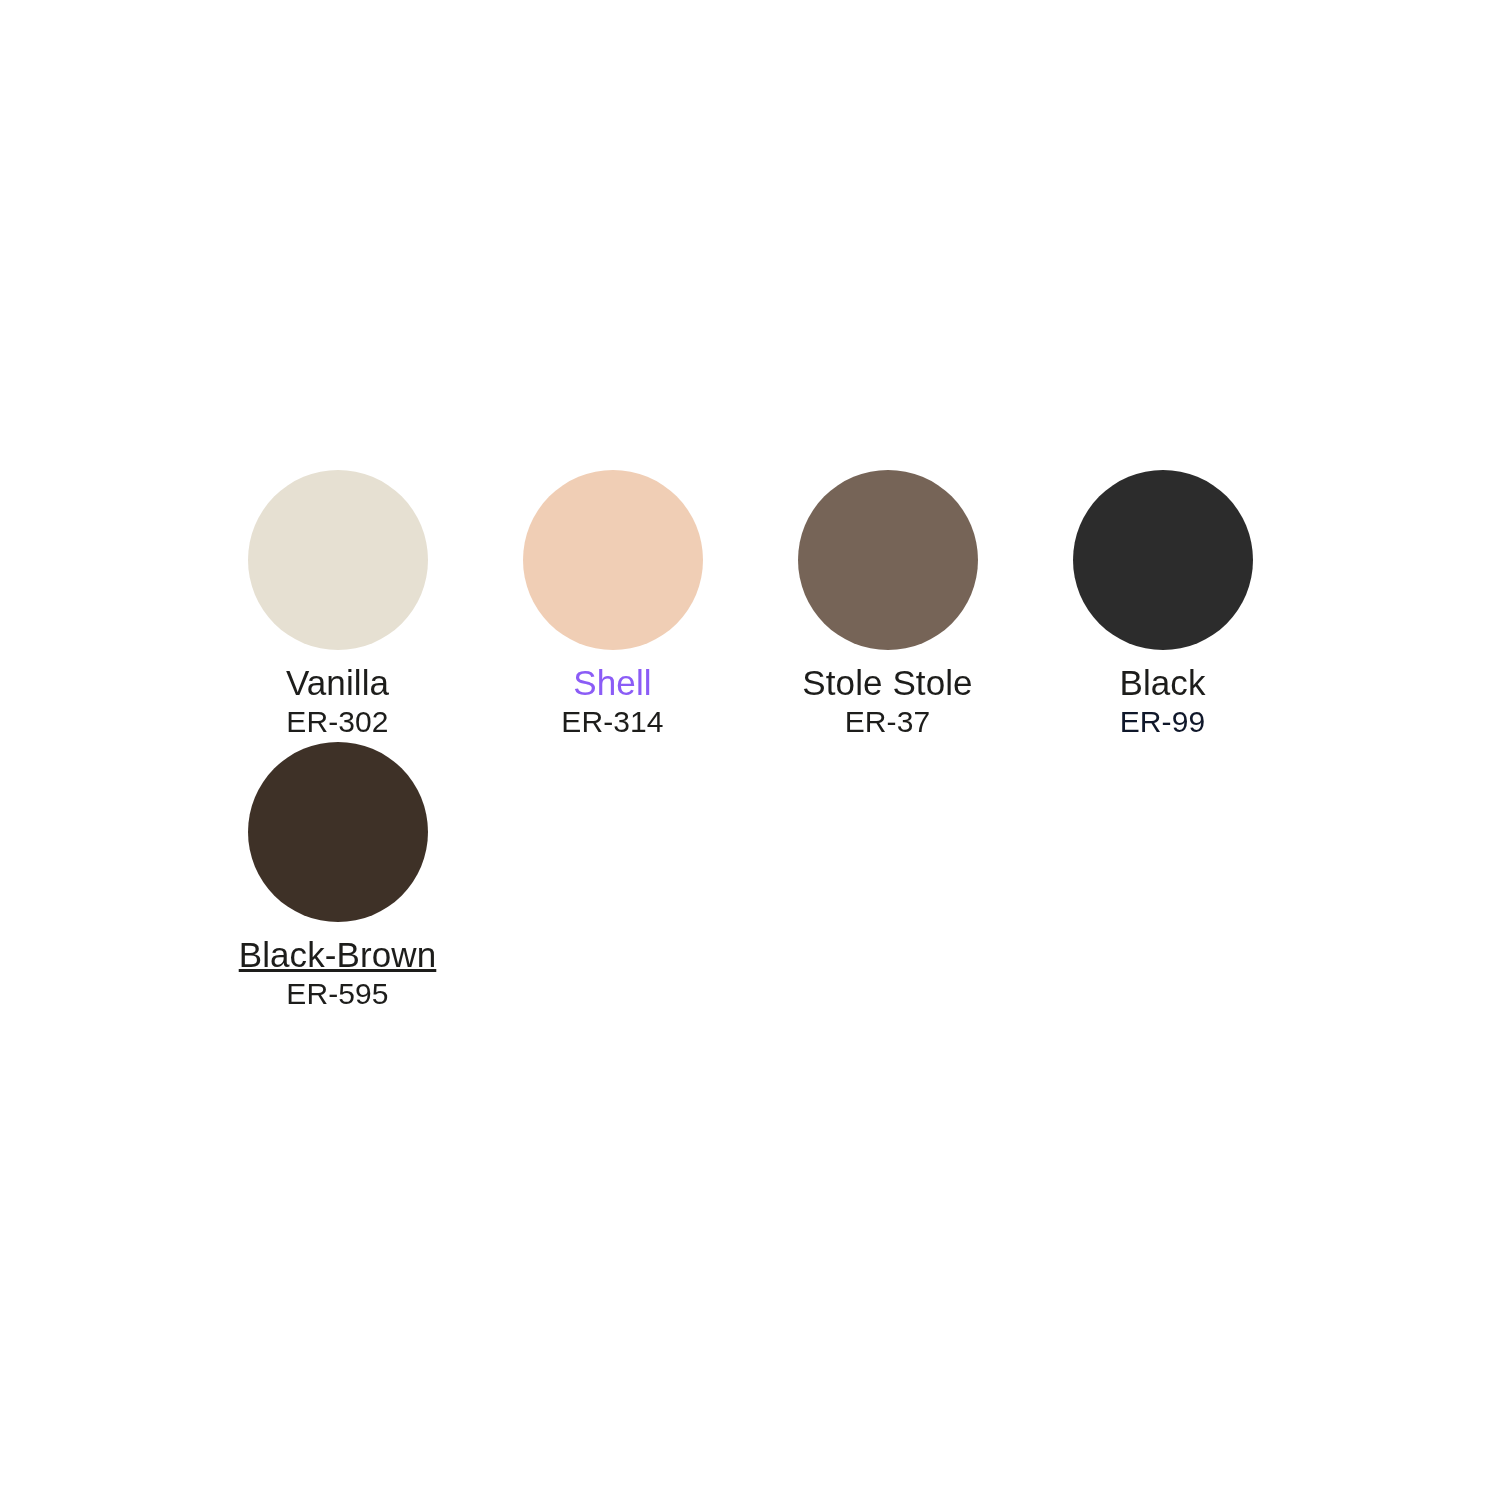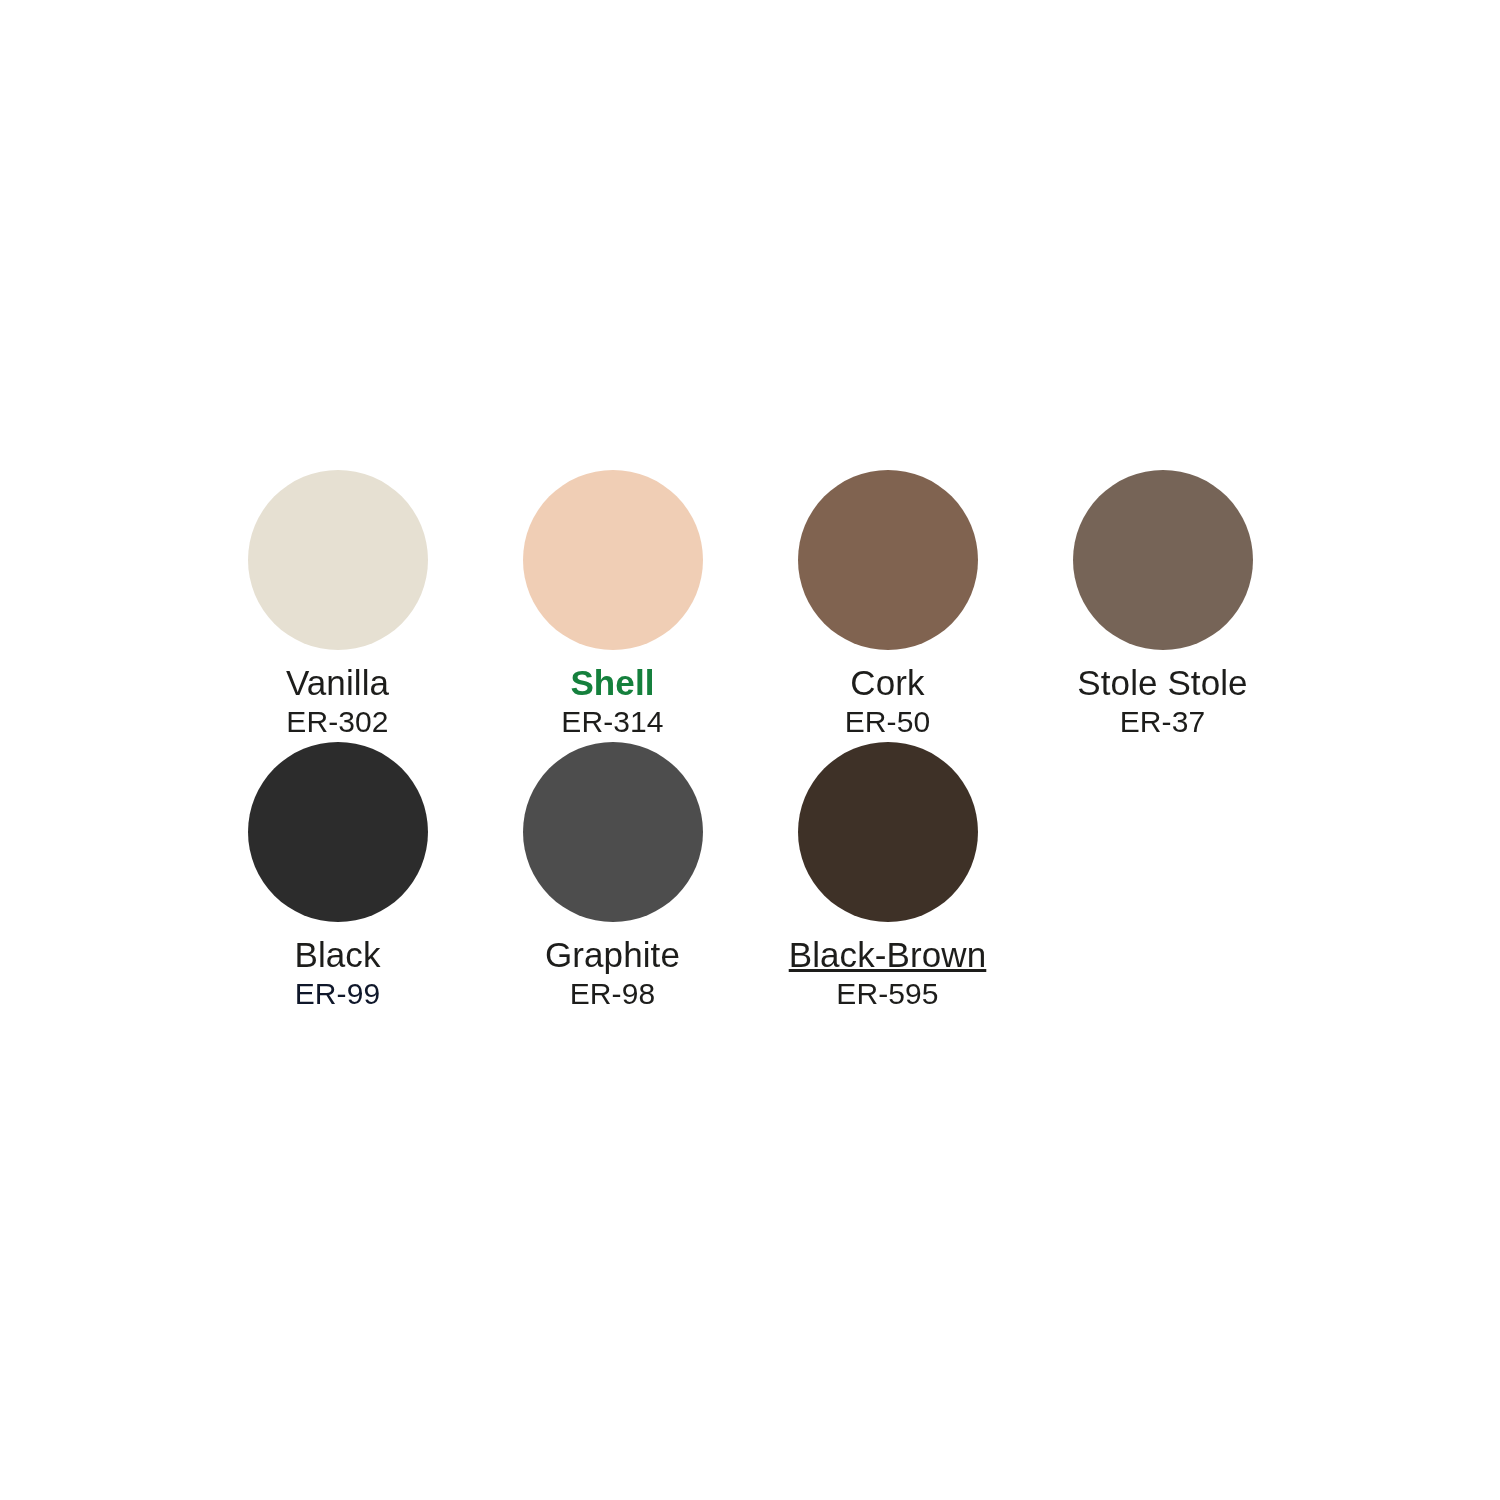--- a/index.html
+++ b/index.html
@@ -75,47 +75,37 @@
   <div class="swatch-grid">
 
     <div class="swatch-cell">
       <span class="swatch-dot" style="background-color: rgb(230, 224, 210);"></span>
       <span class="swatch-name" style="color: rgb(29, 29, 27);">Vanilla</span>
       <span class="swatch-code" style="color: rgb(29, 29, 27);">ER-302</span>
     </div>
 
     <div class="swatch-cell">
       <span class="swatch-dot" style="background-color: rgb(240, 206, 181);"></span>
-      <span class="swatch-name" style="color: #15803d; font-weight: bold;">Shell</span>
+      <span class="swatch-name" style="color: #8b5cf6;">Shell</span>
       <span class="swatch-code" style="color: rgb(29, 29, 27);">ER-314</span>
     </div>
 
-    <div class="swatch-cell">
-      <span class="swatch-dot" style="background-color: rgb(128, 99, 80);"></span>
-      <span class="swatch-name" style="color: rgb(29, 29, 27);">Cork</span>
-      <span class="swatch-code" style="color: rgb(29, 29, 27);">ER-50</span>
-    </div>
 
     <div class="swatch-cell">
       <span class="swatch-dot" style="background-color: rgb(118, 100, 87);"></span>
       <span class="swatch-name" style="color: rgb(29, 29, 27);">Stole Stole</span>
       <span class="swatch-code" style="color: rgb(29, 29, 27);">ER-37</span>
     </div>
 
     <div class="swatch-cell">
       <span class="swatch-dot" style="background-color: rgb(44, 44, 44);"></span>
       <span class="swatch-name" style="color: rgb(29, 29, 27);">Black</span>
       <span class="swatch-code" style="color: #0f172a;">ER-99</span>
     </div>
 
-    <div class="swatch-cell">
-      <span class="swatch-dot" style="background-color: rgb(77, 77, 77);"></span>
-      <span class="swatch-name" style="color: rgb(29, 29, 27);">Graphite</span>
-      <span class="swatch-code" style="color: rgb(29, 29, 27);">ER-98</span>
-    </div>
 
 
     <div class="swatch-cell">
       <span class="swatch-dot" style="background-color: rgb(62, 49, 39);"></span>
       <span class="swatch-name" style="color: rgb(29, 29, 27); text-decoration: underline;">Black-Brown</span>
       <span class="swatch-code" style="color: rgb(29, 29, 27);">ER-595</span>
     </div>
 
   </div>
 </div>

